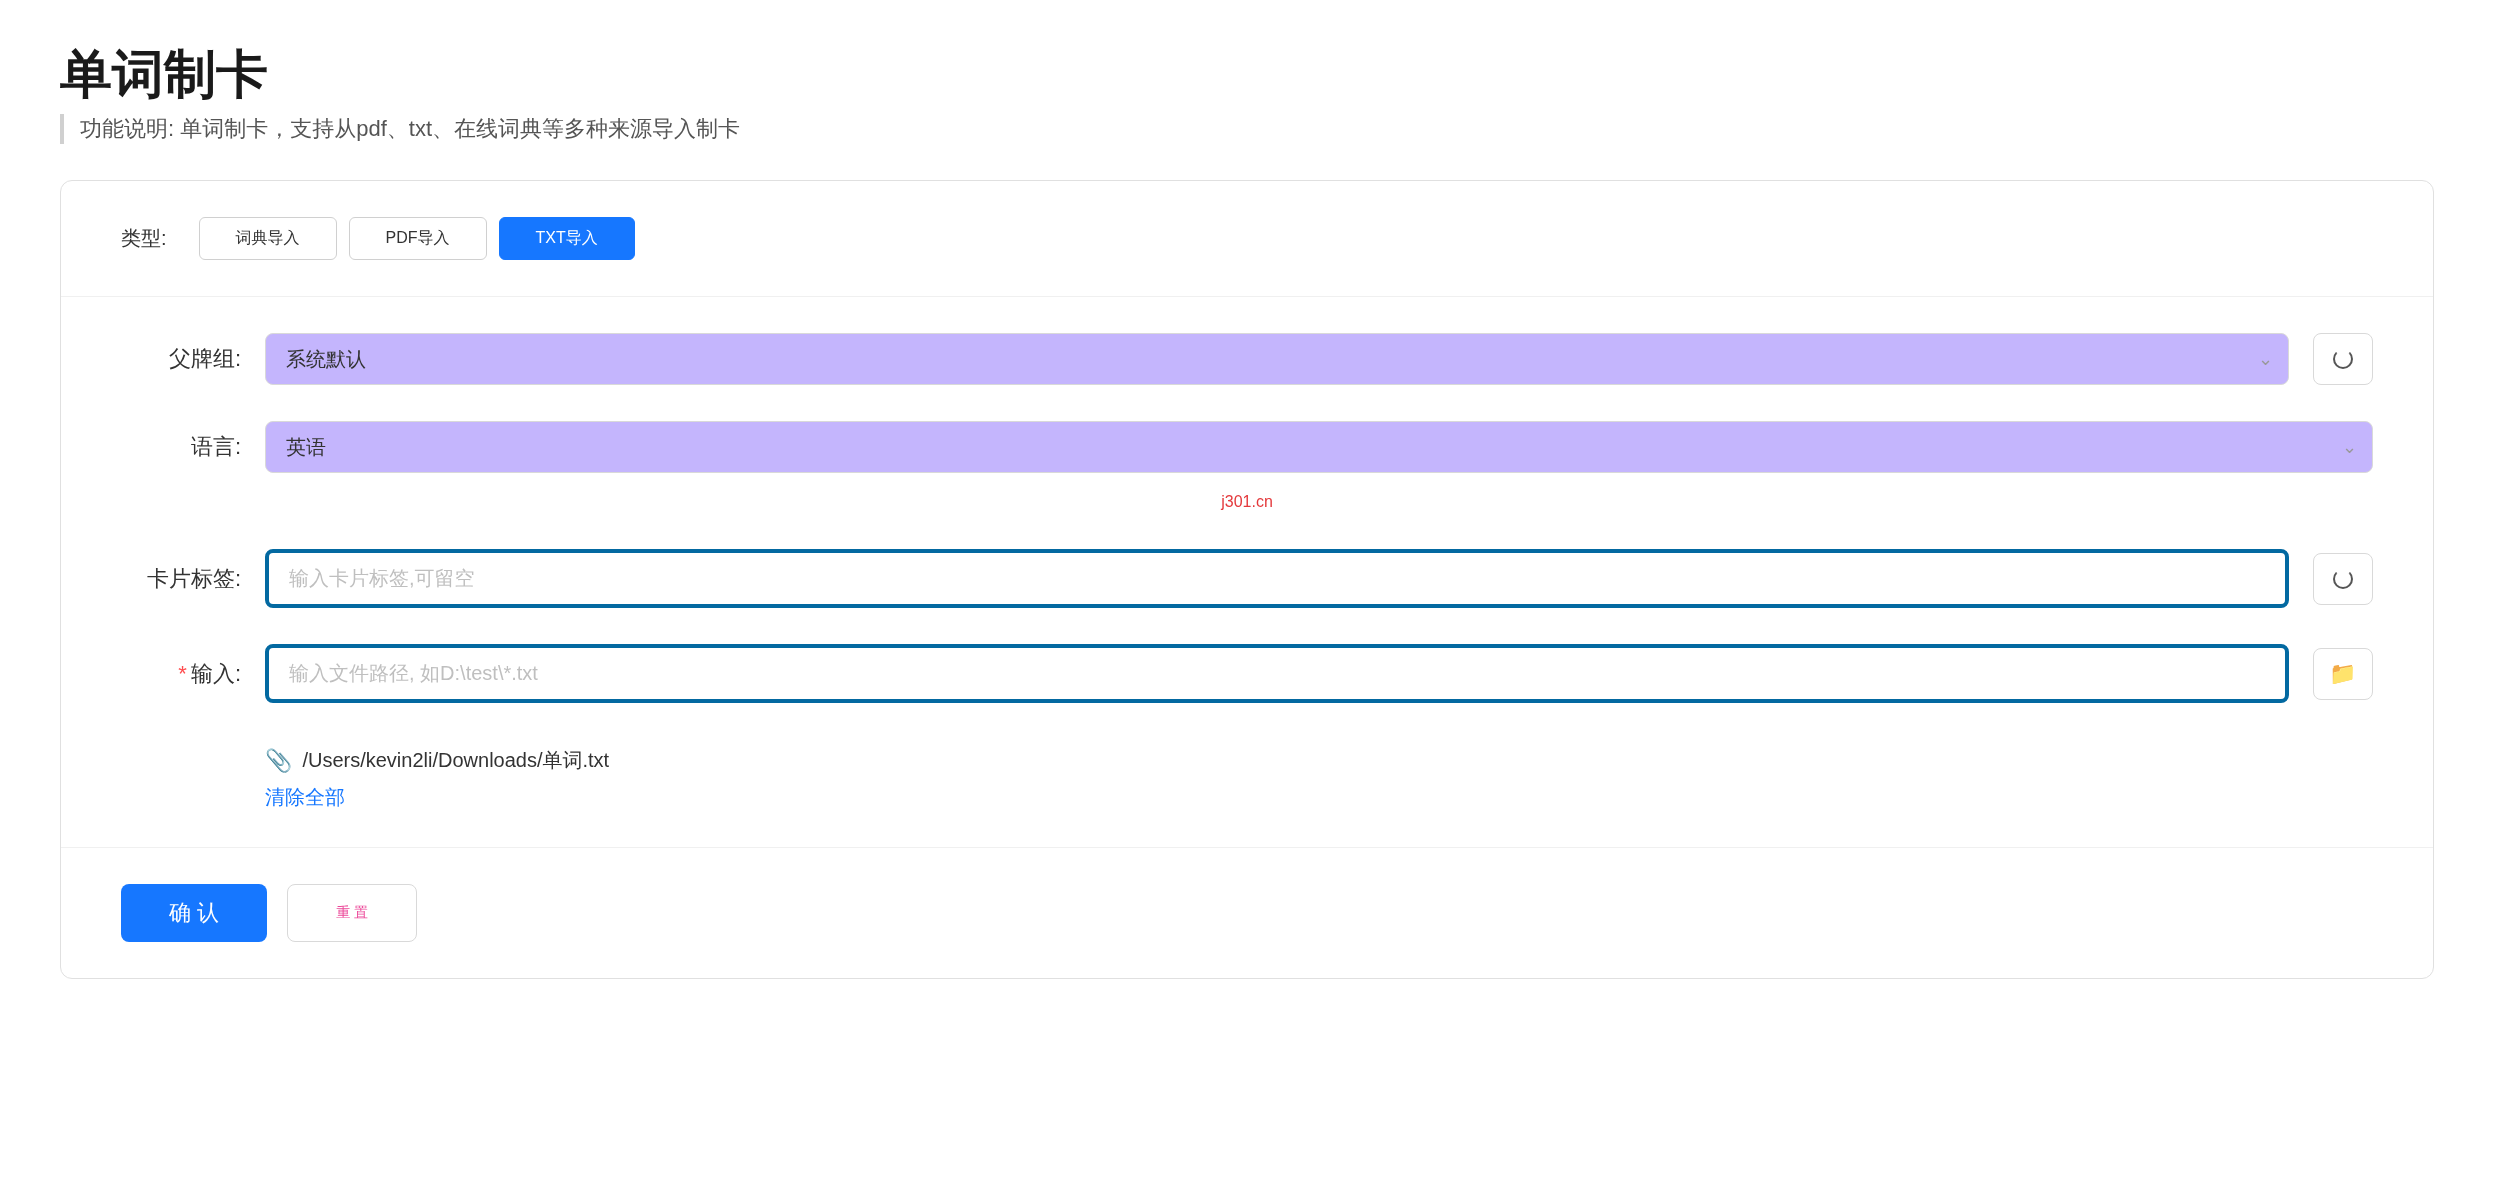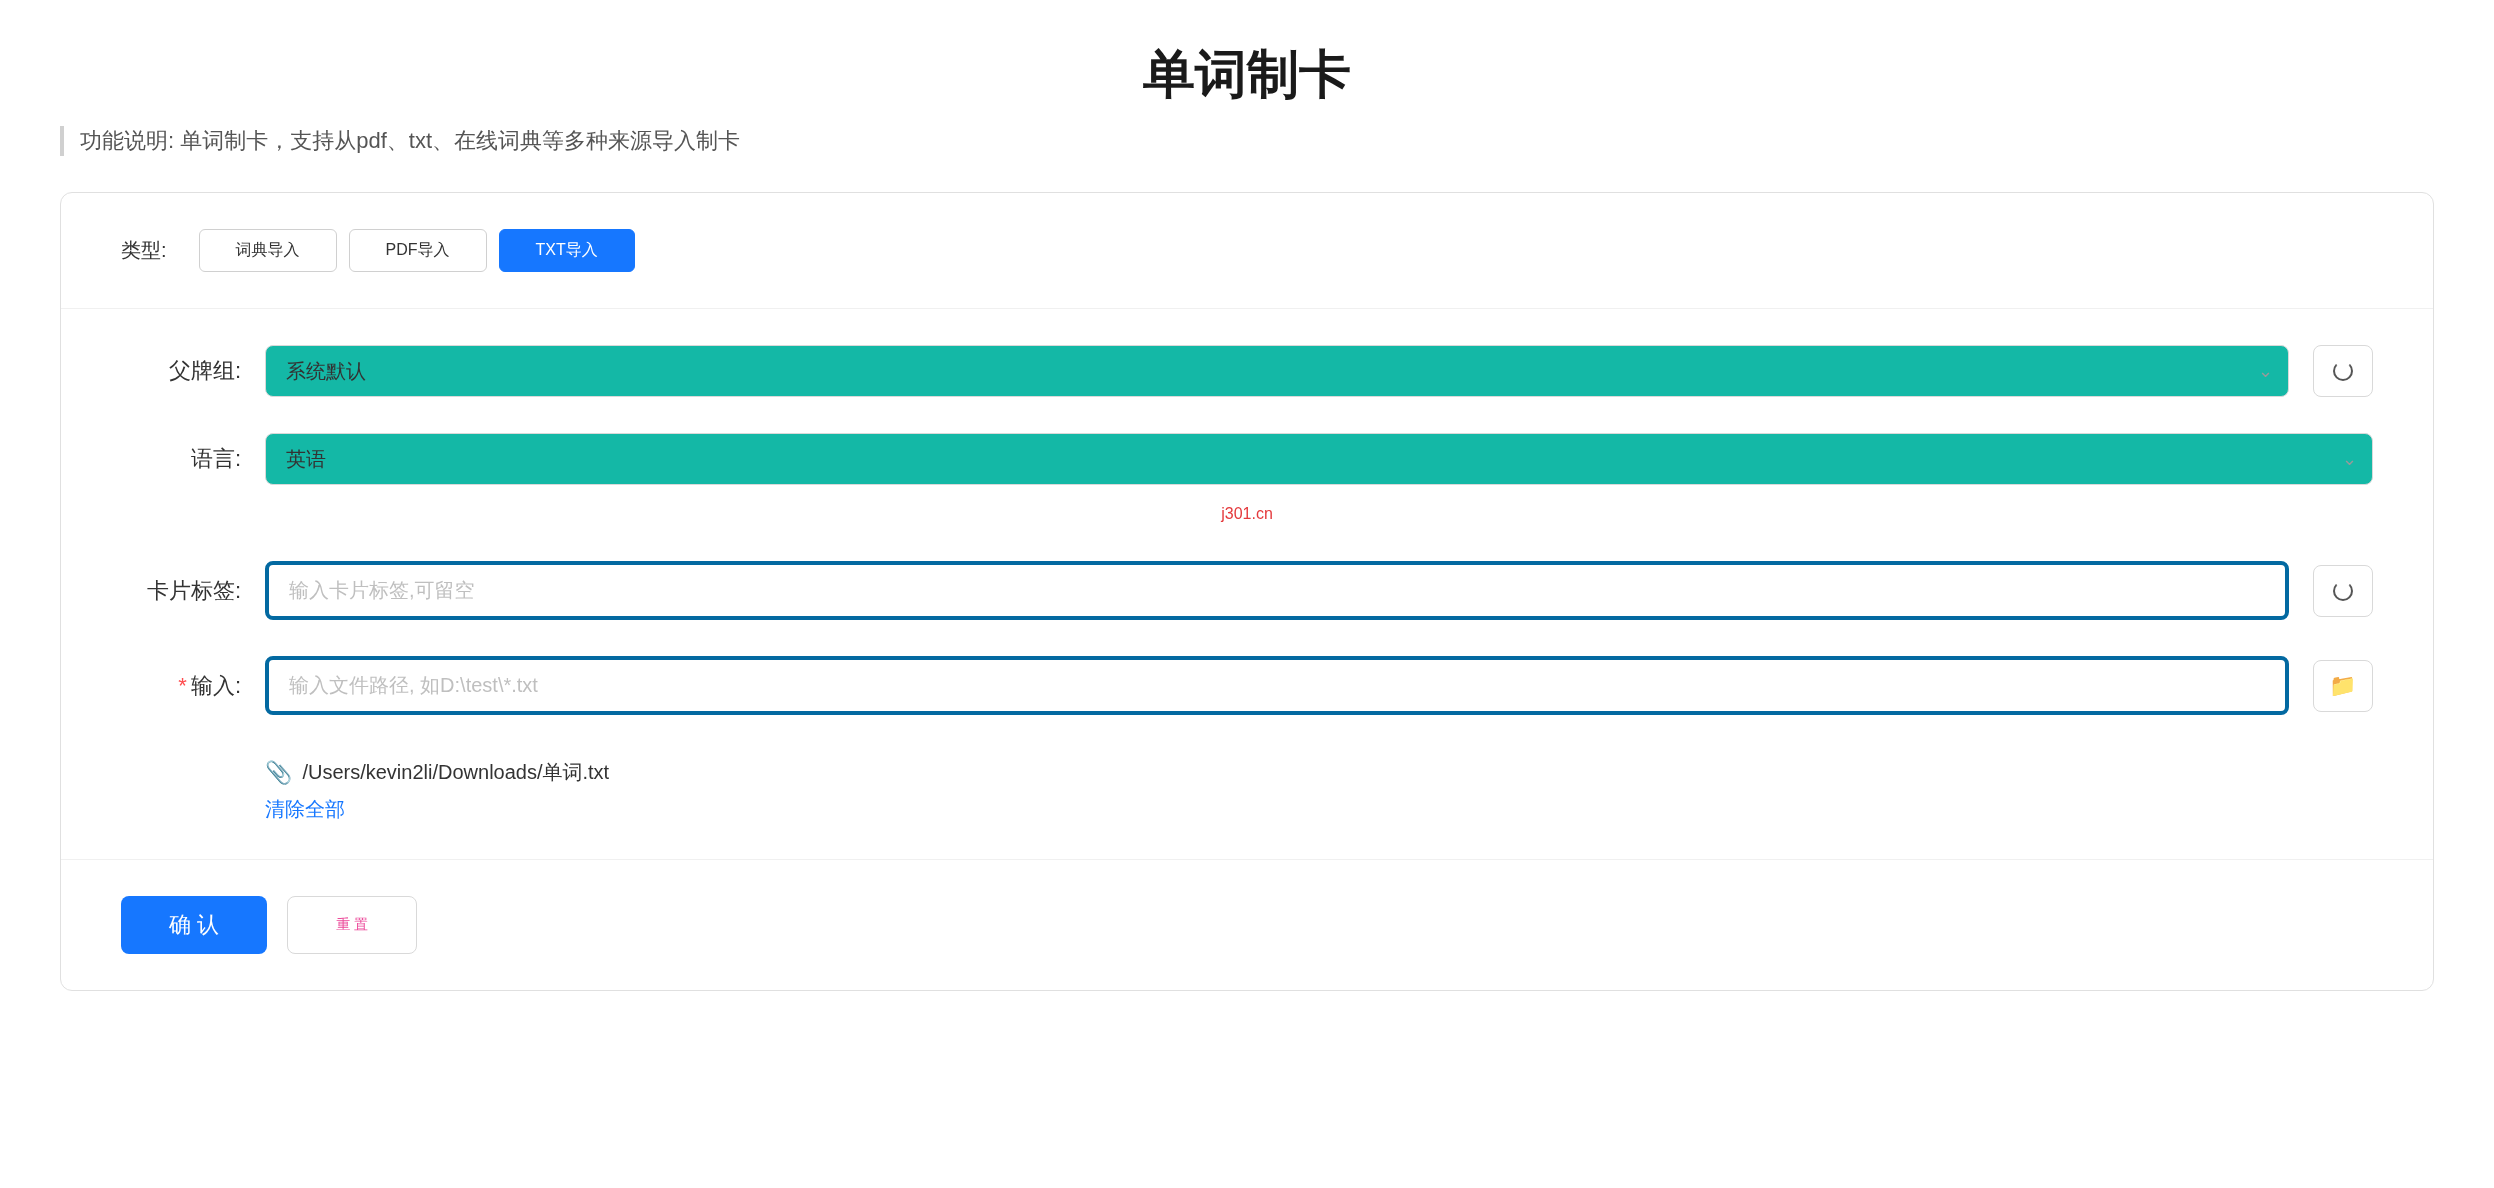--- a/index.html
+++ b/index.html
@@ -13,22 +13,21 @@
       background: #fff;
       color: #333;
       padding: 40px 60px;
       min-height: 100vh;
     }
 
     .page-title {
       font-size: 52px;
       font-weight: bold;
       color: #1a1a1a;
-      margin-bottom: 16px;
-      text-align: center;
+      margin-bottom: 4px;
     }
 
     .description-bar {
       border-left: 4px solid #d0d0d0;
       padding-left: 16px;
       font-size: 22px;
       color: #555;
       margin-bottom: 36px;
     }
 
@@ -105,21 +104,21 @@
       flex: 1;
       position: relative;
     }
 
     .form-select {
       width: 100%;
       padding: 14px 20px;
       font-size: 20px;
       border: 1px solid #d9d9d9;
       border-radius: 8px;
-      background: #14b8a6;
+      background: #c4b5fd;
       appearance: none;
       cursor: pointer;
       color: #333;
       outline: none;
     }
 
     .select-arrow {
       position: absolute;
       right: 16px;
       top: 50%;

